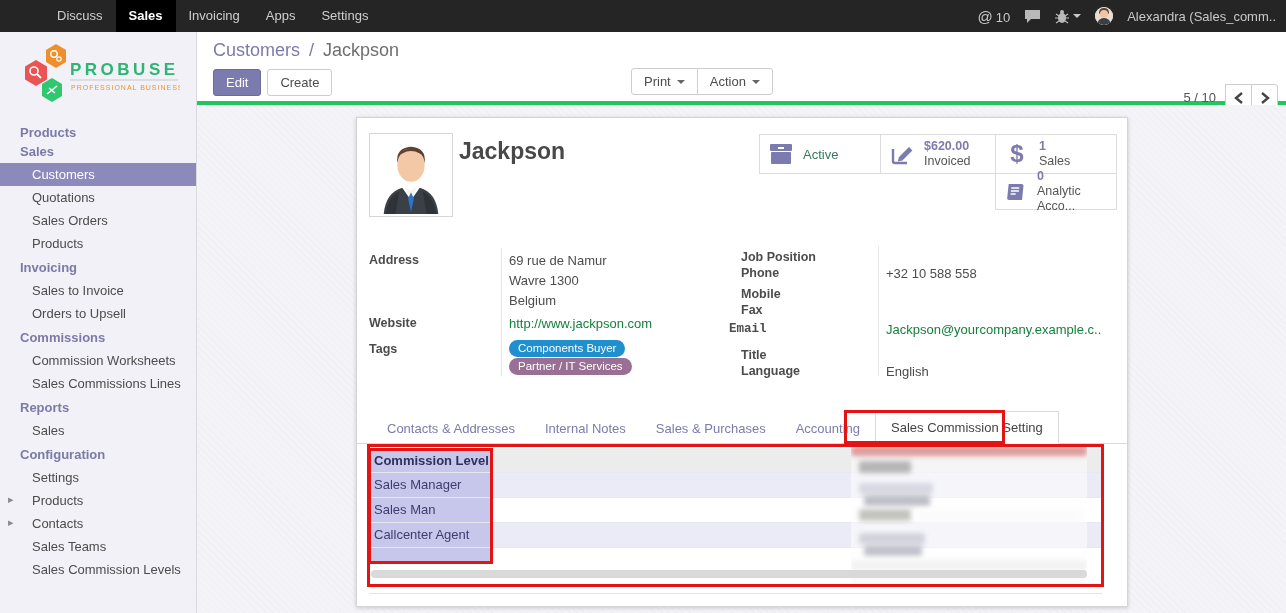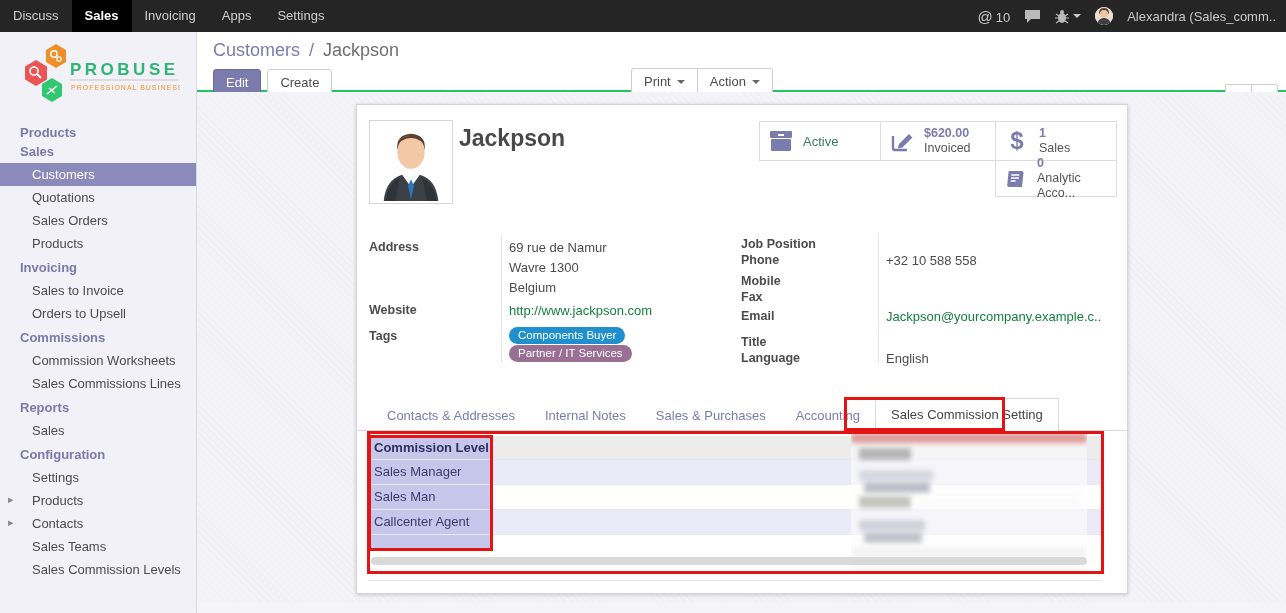--- a/index.html
+++ b/index.html
@@ -1,41 +1,41 @@
 <!DOCTYPE html>
 <html><head>
 <meta charset="utf-8">
 <style>
   * { margin:0; padding:0; box-sizing:border-box; }
   body { font-family:"Liberation Sans", sans-serif; background:#e9e9ee; }
   .screen { position:relative; width:1286px; height:613px; overflow:hidden; background:#f5f5f9; }
 
   
-  .topbar { position:absolute; left:0; top:0; width:1286px; height:32px; background:#252526; display:flex; align-items:stretch; z-index:50; }
+  .topbar { position:absolute; left:0; top:0; width:1286px; height:32px; background:#252526; display:flex; align-items:stretch; z-index:50;padding-left:44px; }
   .topbar .menus { display:flex; }
   .menu-item { color:#cfcfcf; font-size:13px; line-height:32px; padding:0 13px; cursor:pointer; }
   .menu-item.active { background:#000; color:#fff; font-weight:bold; }
   .topbar .systray { margin-left:auto; display:flex; align-items:center; gap:14px; padding-right:10px; color:#c9c9c9; font-size:13px;text-align:right; }
   .systray .at { font-size:15px; }
   .systray .count { margin-left:3px; }
   .caret-down { display:inline-block; width:0; height:0; border-left:4px solid transparent; border-right:4px solid transparent; border-top:4px solid #c9c9c9; margin-left:4px; vertical-align:middle; }
   .mini-avatar { width:18px; height:18px; border-radius:50%; overflow:hidden; background:#d8cfc5; flex:0 0 auto; }
 
   
   .sidebar { position:absolute; left:0; top:32px; width:197px; height:581px; background:#f1f1f7; border-right:1px solid #d9d9e2; z-index:10; }
   .logo-wrap { padding:10px 0 6px 18px; }
   .side-menu { margin-top:6px; }
   .side-heading { color:#7b7aa8; font-weight:bold; font-size:13px; padding:5px 0 4px 20px; }
   .side-item { color:#4c4c4c; font-size:13px; padding:4px 0 4px 32px; position:relative; cursor:pointer; }
   .side-item.active { background:#8b8aba; color:#fdfdfd; }
   .side-item .expander { position:absolute; left:8px; top:4px; color:#8a8a8a; font-size:11px; }
 
   
   .main { position:absolute; left:197px; top:32px; width:1089px; height:581px; }
-  .control-panel { position:relative; width:100%; height:60px; background:#fff; border-bottom:2px solid #22c55e; }
+  .control-panel { position:relative; width:100%; height:73px; background:#fff; border-bottom:4px solid #22c55e; }
   .breadcrumb { position:absolute; left:16px; top:8px; font-size:18px; }
   .breadcrumb .parent { color:#7c7bad; cursor:pointer; }
   .breadcrumb .sep { color:#7c7bad; margin:0 4px; }
   .breadcrumb .current { color:#6f6f6f; }
   .cp-buttons { position:absolute; left:16px; top:37px; display:flex; gap:6px; }
   .btn { font-size:13px; height:27px; padding:0 12px; border:1px solid #cdcdcd; border-radius:3px; background:#fff; color:#4c4c4c; cursor:pointer; display:inline-flex; align-items:center; }
   .btn-primary { background:#7c7bad; border-color:#6c6b9d; color:#fff; }
   .cp-actions { position:absolute; left:434px; top:36px; display:flex; }
   .cp-actions .btn { border-radius:0; margin-left:-1px; }
   .cp-actions .btn:first-child { border-radius:3px 0 0 3px; margin-left:0; }
@@ -292,21 +292,21 @@
         <div class="flabel" style="left:12px; top:224px;">Tags</div>
         <div class="tag-pill tag-blue" style="left:152px; top:222px;">Components Buyer</div>
         <div class="tag-pill tag-purple" style="left:152px; top:240px;">Partner / IT Services</div>
 
         <div class="vline" style="left:521px; top:128px; height:130px;"></div>
         <div class="flabel" style="left:384px; top:132px;">Job Position</div>
         <div class="flabel" style="left:384px; top:148px;">Phone</div>
         <div class="fvalue" style="left:529px; top:148px;">+32 10 588 558</div>
         <div class="flabel" style="left:384px; top:169px;">Mobile</div>
         <div class="flabel" style="left:384px; top:185px;">Fax</div>
-        <div class="flabel" style="left:384px; top:204px;">Email</div>
+        <div class="flabel" style="left:372px; top:204px;font-family:Liberation Mono, monospace;">Email</div>
         <div class="fvalue flink" style="left:529px; top:204px;">Jackpson@yourcompany.example.c..</div>
         <div class="flabel" style="left:384px; top:230px;">Title</div>
         <div class="flabel" style="left:384px; top:246px;">Language</div>
         <div class="fvalue" style="left:529px; top:246px;">English</div>
 
         <div class="tabs">
           <div class="tab">Contacts &amp; Addresses</div>
           <div class="tab">Internal Notes</div>
           <div class="tab">Sales &amp; Purchases</div>
           <div class="tab">Accounting</div>

